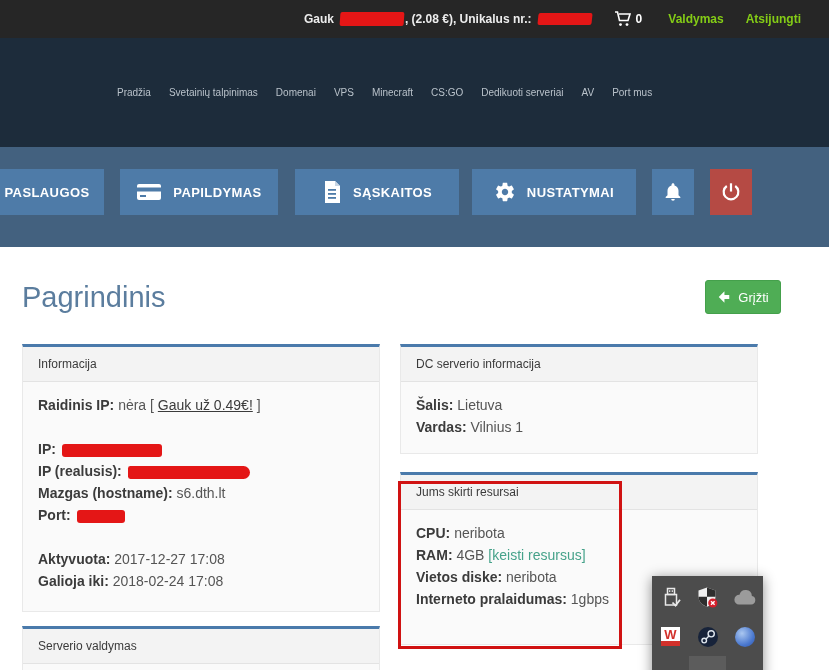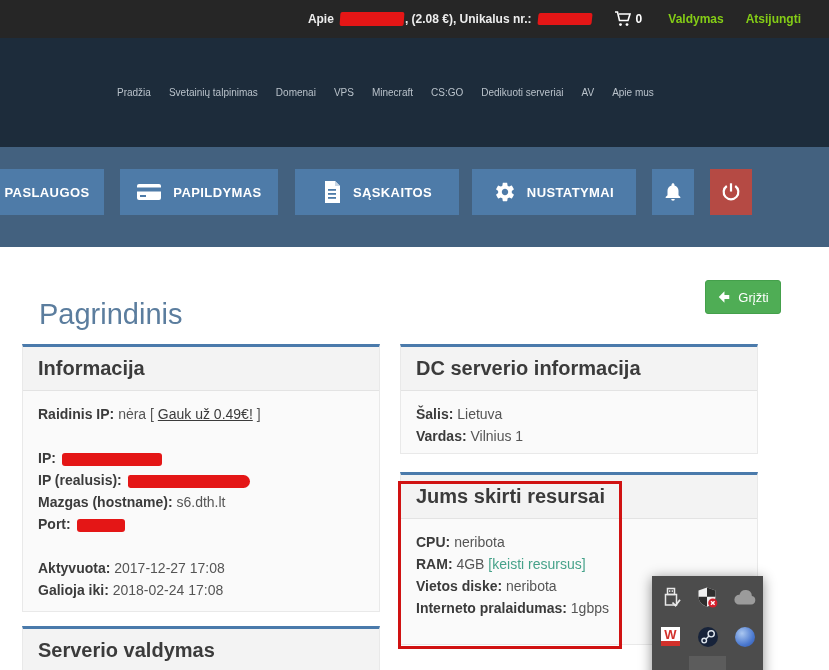--- a/index.html
+++ b/index.html
@@ -31,30 +31,30 @@
           font-family:inherit; font-weight:700; font-size:13px; letter-spacing:.4px;
           display:flex; align-items:center; justify-content:center; gap:11px; cursor:pointer; }
   #btn-paslaugos  { left:-10px; width:114px; }
   #btn-papildymas { left:120px; width:158px; }
   #btn-saskaitos  { left:295px; width:164px; }
   #btn-nustatymai { left:472px; width:164px; }
   #btn-bell  { left:652px; width:42px; }
   #btn-power { left:710px; width:42px; background:#b54a44; }
 
   
-  .page-title { position:absolute; left:22px; top:281px; margin:17px; font-size:29px; font-weight:400; color:#5b7d9e; }
+  .page-title { position:absolute; left:22px; top:281px; margin:0; font-size:29px; font-weight:400; color:#5b7d9e; }
   .back-btn { position:absolute; left:705px; top:280px; width:76px; height:34px; background:#4fad55;
               border:1px solid #44a04b; border-radius:3px; color:#fff; font-family:inherit; font-size:13px;
               display:flex; align-items:center; justify-content:center; gap:7px; cursor:pointer; }
 
   
   .panel { position:absolute; width:358px; background:#fafafa; border:1px solid #e9e9e9;
            border-top:3px solid #4a7aab; }
   .panel-header { background:#f3f3f3; border-bottom:1px solid #e3e3e3; padding:10px 15px;
-                  font-weight:700; font-size:20px; color:#3b3b3b; }
+                  font-weight:400; font-size:12px; color:#3b3b3b; }
   .panel-body { padding:12px 15px 14px; font-size:14px; color:#555; }
   .line { min-height:22px; line-height:22px; white-space:nowrap; }
   .line b { color:#3b3b3b; }
   .spacer { height:22px; }
   .dark-link { color:#3b3b3b; text-decoration:underline; cursor:pointer; }
   .teal { color:#46a28a; }
   .teal-link { color:#46a28a; text-decoration:none; cursor:pointer; }
   #panel-info   { left:22px;  top:344px; height:268px; }
   #panel-server { left:22px;  top:626px; height:60px; }
   #panel-dc     { left:400px; top:344px; height:110px; }
@@ -78,21 +78,21 @@
   .sphere { width:20px; height:20px; border-radius:50%;
             background:radial-gradient(circle at 35% 32%, #aac7f0, #4a78cf 62%, #2f55a8); }
 </style>
 </head>
 <body>
 
 <div class="screen">
 
   <header class="topbar">
     <div class="user-info">
-      <span>Apie</span>
+      <span>Gauk</span>
       <span class="redact r-name"></span>
       <span>, (2.08 €), Unikalus nr.:</span>
       <span class="redact r-uid"></span>
     </div>
     <div class="cart-btn">
       <svg width="18" height="16" viewBox="0 0 18 16">
         <path d="M1 1 h2.5 l2 8.5 h8.5 l2-6.5 H5" fill="none" stroke="#fff" stroke-width="1.6"></path>
         <circle cx="6.5" cy="13.6" r="1.4" fill="#fff"></circle>
           <circle cx="13" cy="13.6" r="1.4" fill="#fff"></circle>
       </svg>
@@ -105,21 +105,21 @@
   <nav class="navheader">
     <div class="menu">
       <a class="menu-item">Pradžia</a>
       <a class="menu-item">Svetainių talpinimas</a>
       <a class="menu-item">Domenai</a>
       <a class="menu-item">VPS</a>
       <a class="menu-item">Minecraft</a>
       <a class="menu-item">CS:GO</a>
       <a class="menu-item">Dedikuoti serveriai</a>
       <a class="menu-item">AV</a>
-      <a class="menu-item">Apie mus</a>
+      <a class="menu-item">Port mus</a>
     </div>
   </nav>
 
   <div class="toolbar">
     <button class="tbtn" id="btn-paslaugos">
       <span>PASLAUGOS</span>
     </button>
     <button class="tbtn" id="btn-papildymas">
       <svg width="26" height="20" viewBox="0 0 26 20">
         <rect x="1" y="2" width="24" height="16" rx="2" fill="#fff"></rect>

